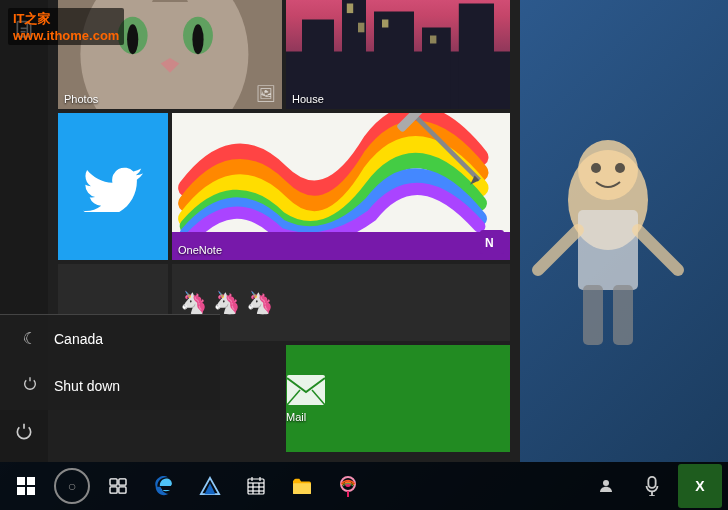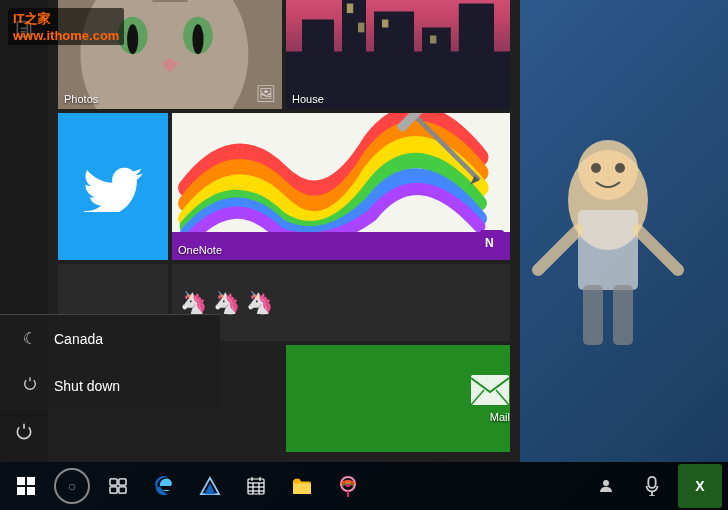--- a/index.html
+++ b/index.html
@@ -228,21 +228,21 @@
     }
 
     
     .tile-mail {
       grid-column: 3 / 5;
       grid-row: 4;
       background: #228b22;
       min-height: 80px;
       display: flex;
       flex-direction: column;
-      align-items: flex-end;
+      align-items: flex-start;
       justify-content: center;
       gap: 5px;
     }
 
     
     .taskbar {
       position: absolute;
       bottom: 0;
       left: 0;
       right: 0;

